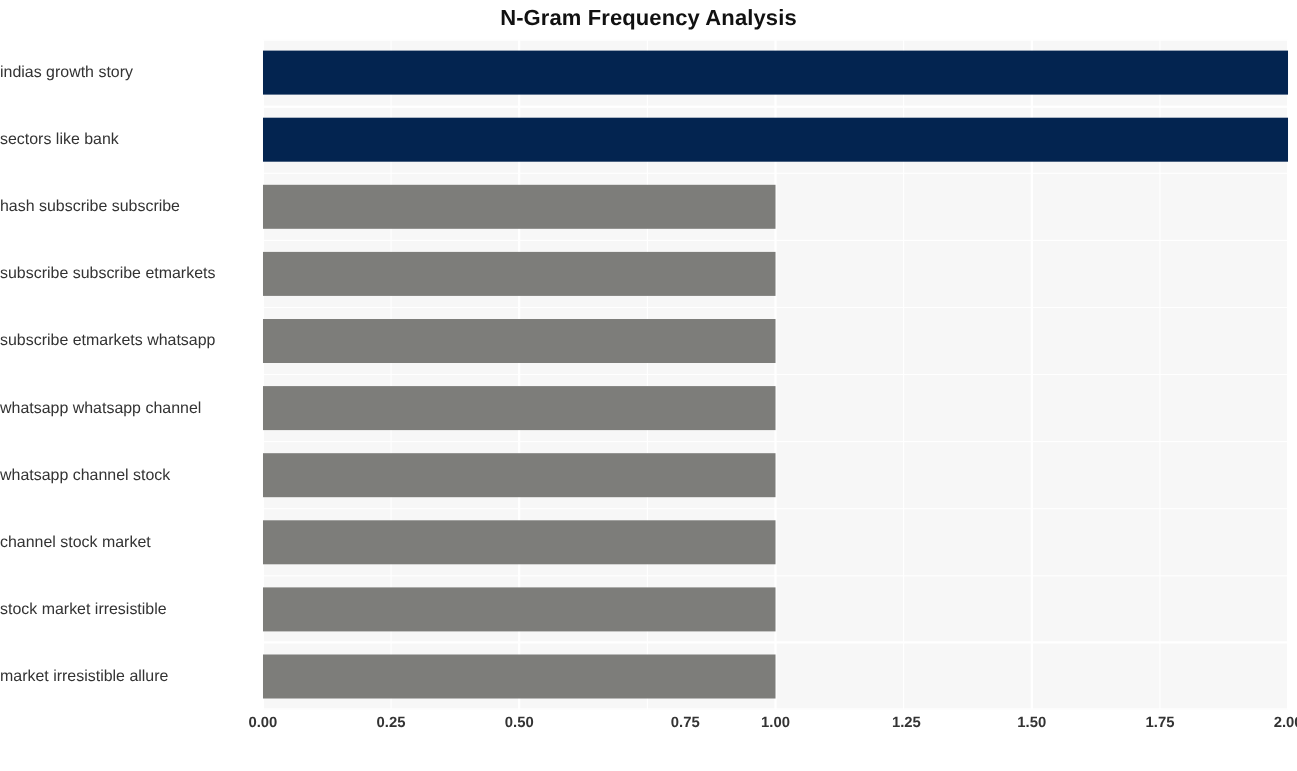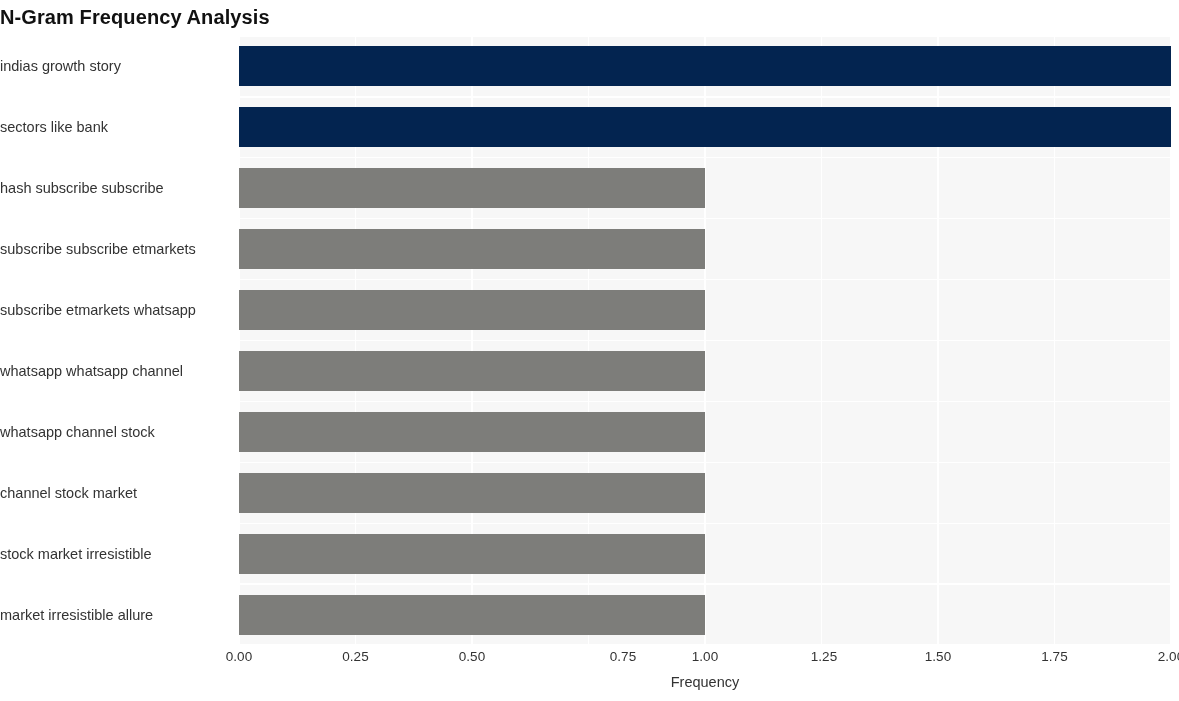--- a/index.html
+++ b/index.html
@@ -17,20 +17,21 @@
     position: relative;
     width: 1179px;
     height: 701px;
     background: #ffffff;
   }
   #chart-title {
     position: absolute;
     left: 0;
     top: 6px;
     width: 1179px;
+    text-align: center;
     font-size: 20px;
     font-weight: bold;
     color: #111111;
     letter-spacing: 0.1px;
   }
   
   #plot-area {
     position: absolute;
     left: 239px;
     top: 36px;
@@ -87,20 +88,21 @@
   }
   .xtick {
     position: absolute;
     top: 0;
     width: 80px;
     margin-left: -40px;
     text-align: center;
     font-size: 13.5px;
     color: #333333;
     line-height: 1;
+    font-weight: bold;
   }
   #xaxis-label {
     position: absolute;
     left: 239px;
     top: 674px;
     width: 932px;
     text-align: center;
     font-size: 14.5px;
     color: #333333;
   }
@@ -167,15 +169,14 @@
       <div class="xtick" style="left: 355.5px; color: rgb(51, 51, 51);">0.25</div>
       <div class="xtick" style="left: 472px; color: rgb(51, 51, 51);">0.50</div>
       <div class="xtick" style="left: 623px; color: rgb(51, 51, 51);">0.75</div>
       <div class="xtick" style="left: 705px; color: rgb(51, 51, 51);">1.00</div>
       <div class="xtick" style="left: 824px; color: rgb(51, 51, 51);">1.25</div>
       <div class="xtick" style="left: 938px; color: rgb(51, 51, 51);">1.50</div>
       <div class="xtick" style="left: 1054.5px; color: rgb(51, 51, 51);">1.75</div>
       <div class="xtick" style="left: 1171px; color: rgb(51, 51, 51);">2.00</div>
     </div>
 
-  <div id="xaxis-label">Frequency</div>
 
 </div>
 
 </body></html>

